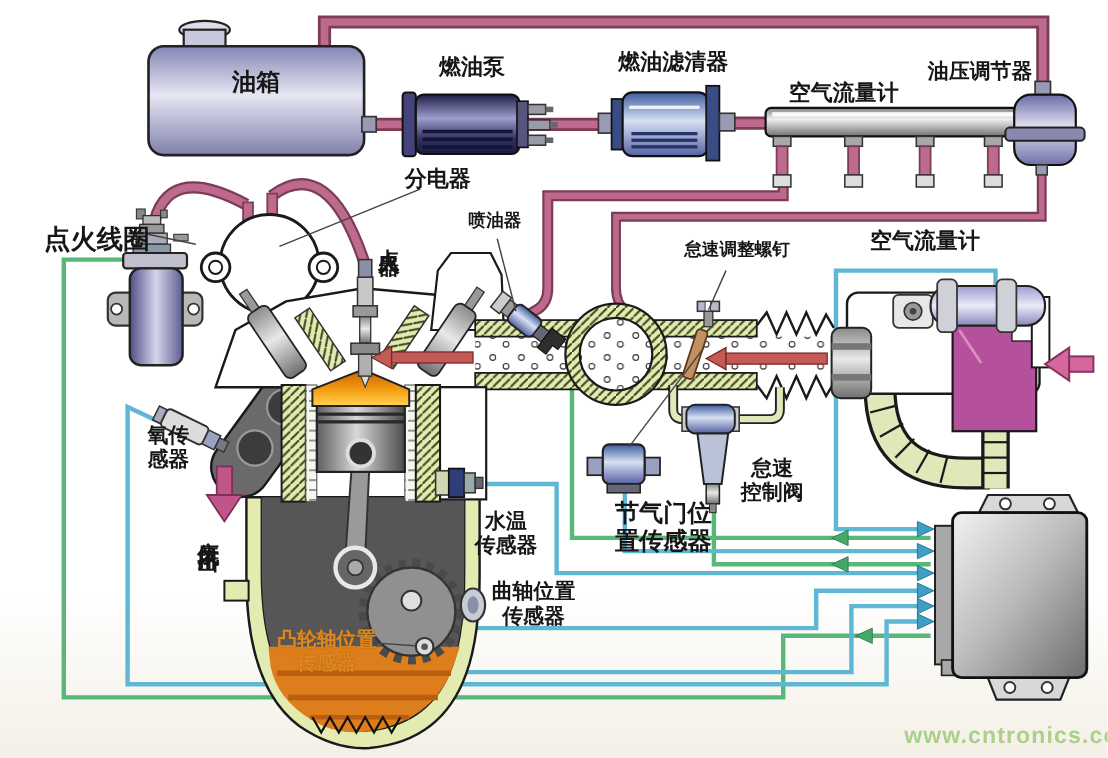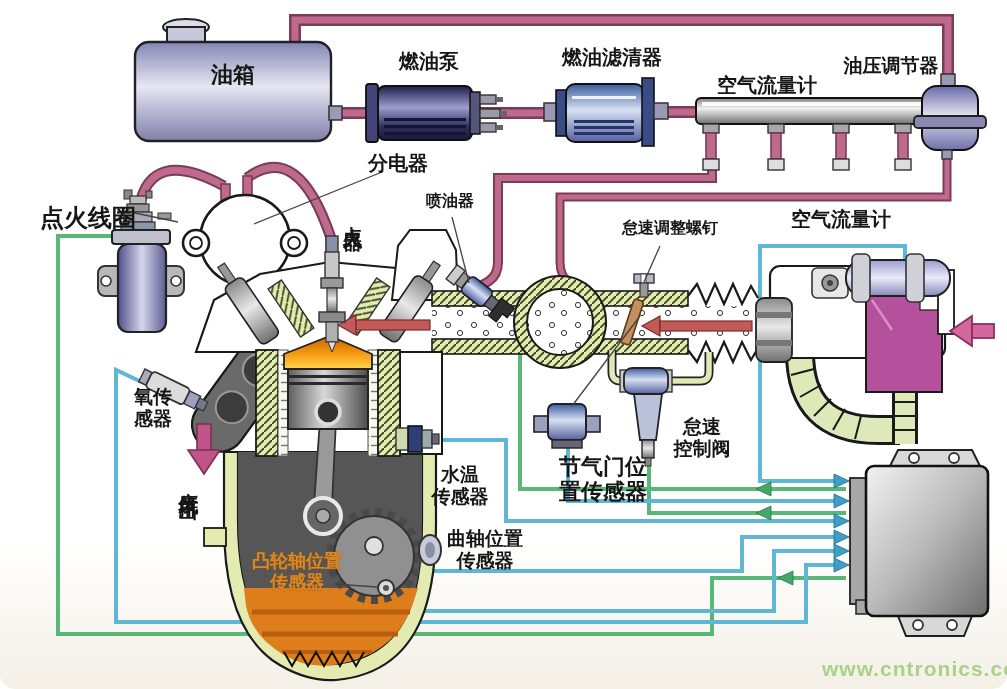--- a/index.html
+++ b/index.html
@@ -1,23 +1,23 @@
 <!DOCTYPE html>
 <html><head>
 <meta charset="utf-8">
 <style>
   html,body{margin:0;padding:0;background:#fff;}
   .stage{position:relative;width:1007px;height:689px;overflow:hidden;
          background:linear-gradient(180deg,#ffffff 0%,#ffffff 78%,#f4f0e7 100%);
-         font-family:"Liberation Sans", sans-serif;border-radius:15px;}
+         font-family:"Liberation Sans", sans-serif;}
   .stage svg{position:absolute;left:0;top:0;}
   .lbl{position:absolute;color:#161616;font-weight:bold;white-space:nowrap;line-height:1.15;}
   .ctr{transform:translateX(-50%);text-align:center;}
   .vert{writing-mode:vertical-rl;text-orientation:upright;letter-spacing:3px;}
-  .cam{color:#e0861e;text-shadow:0 0 1px #9a5a10;}
+  .cam{color:#e0861e;text-shadow:0 0 1px #9a5a10;margin-top:20px;}
   .ecu-lbl{color:#5f5f5f;text-shadow:1px 1px 0 #f5f5f5;letter-spacing:2px;}
   .wm{position:absolute;color:#a9d189;font-size:21px;font-weight:bold;letter-spacing:1px;}
 </style>
 </head>
 <body>
 
 <div class="stage">
 <svg width="1007" height="689" viewBox="0 0 1007 689">
 <defs>
   <linearGradient id="gTank" x1="0" y1="0" x2="0" y2="1">

